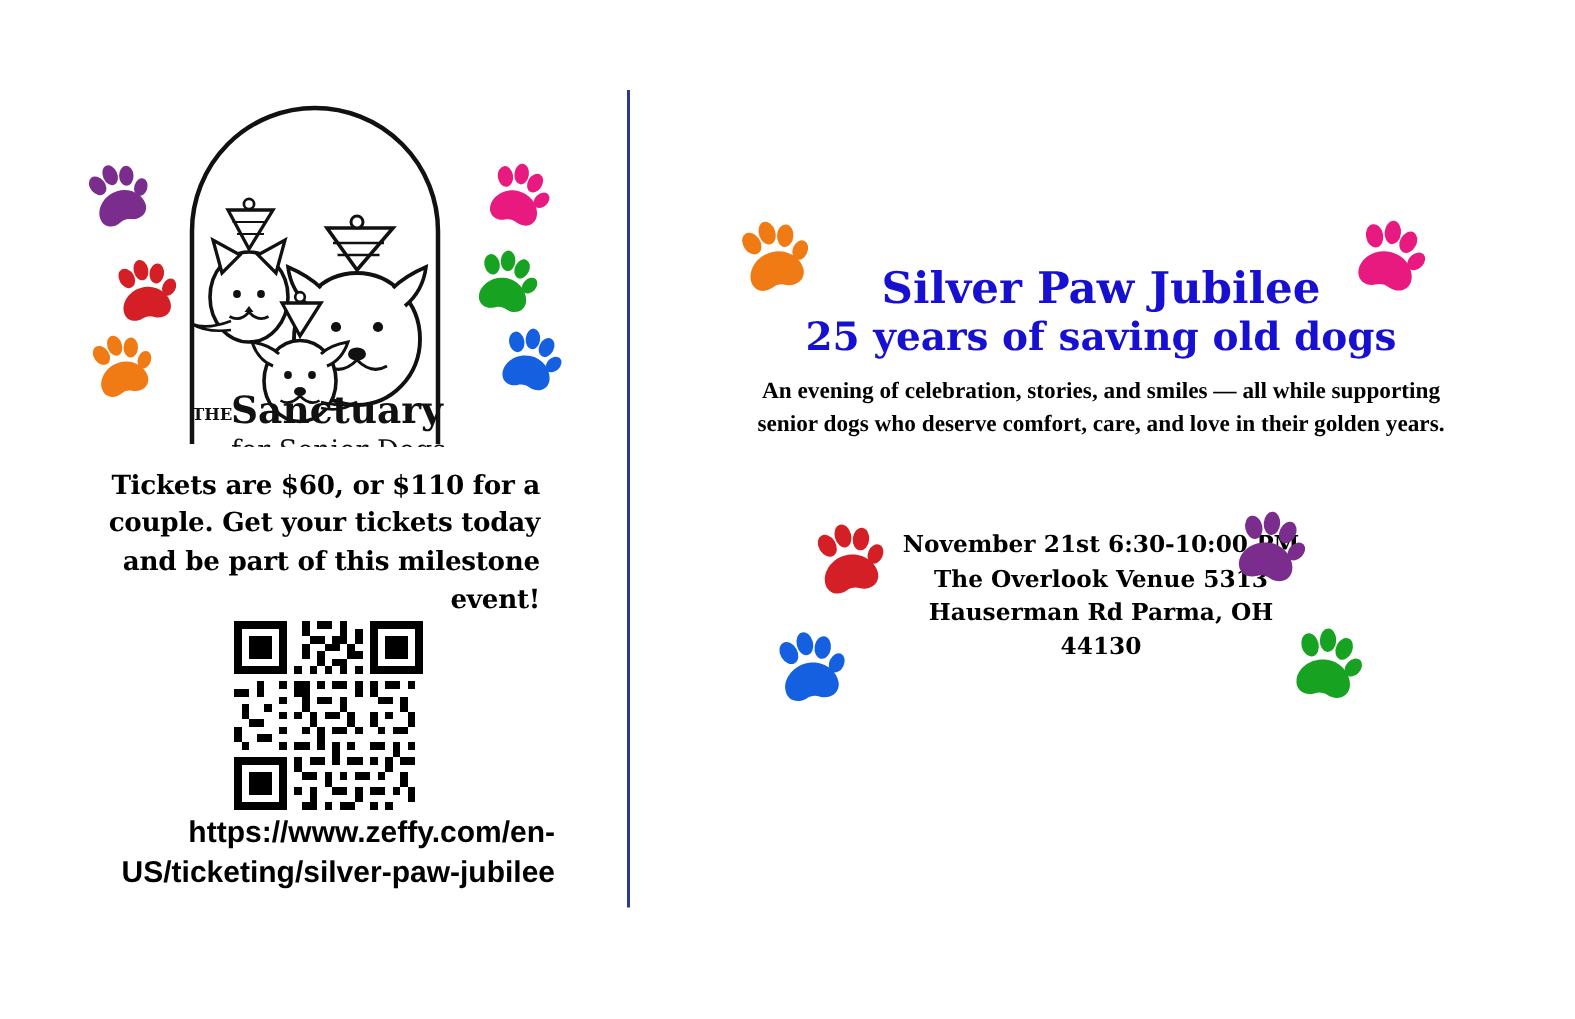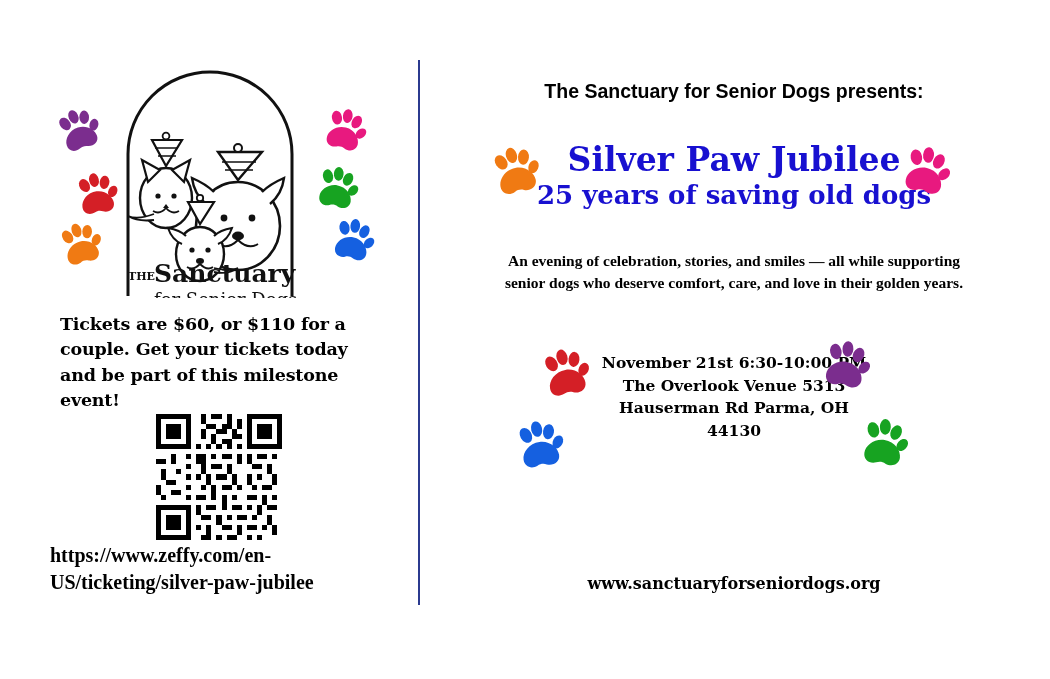--- a/index.html
+++ b/index.html
@@ -47,21 +47,21 @@
     width: 200px;
     height: 240px;
   }
   .logo-wrap svg { display: block; }
 
   .ticket-text {
     position: absolute;
     left: 60px;
     top: 312px;
     width: 300px;
-    text-align: left;
+    text-align: right;
     font-family: "DejaVu Serif", serif;
     font-weight: bold;
     font-size: 17.5px;
     line-height: 1.45;
     letter-spacing: -0.2px;
   }
 
   .qr-wrap {
     position: absolute;
     left: 156px;
@@ -69,22 +69,22 @@
     width: 126px;
     height: 126px;
   }
   .qr-wrap svg { display: block; }
 
   .url-text {
     position: absolute;
     left: 50px;
     top: 542px;
     width: 320px;
-    text-align: left;
-    font-family: Liberation Serif, serif;
+    text-align: right;
+    font-family: Liberation Sans, sans-serif;
     font-weight: bold;
     font-size: 20px;
     line-height: 1.35;
   }
 
   
   .right-panel {
     position: absolute;
     left: 418px;
     top: 0;
@@ -108,21 +108,21 @@
     position: absolute;
     left: 96px;
     top: 140px;
     width: 440px;
     text-align: center;
     font-family: "DejaVu Serif", serif;
     font-weight: bold;
     color: #1810d0;
     line-height: 1.22;
   }
-  .headline .line1 { font-size: 33px; display: block; }
+  .headline .line1 { font-size: 29px; display: block; margin-top: 35px; }
   .headline .line2 { font-size: 26px; display: block; }
 
   .blurb {
     position: absolute;
     left: 76px;
     top: 250px;
     width: 480px;
     text-align: center;
     font-family: Liberation Serif, serif;
     font-weight: bold;
@@ -347,33 +347,31 @@
           <rect x="20" y="24" width="1" height="1"></rect>
         </g>
       </svg>
     </div>
 
     <div class="url-text">https://www.zeffy.com/en-US/ticketing/silver-paw-jubilee</div>
   </div>
 
   <div class="right-panel">
 
-    <div class="presents">The Sanctuary for Senior Dogs presents:</div>
 
     <div class="headline" style="color: rgb(24, 16, 208);">
       <span class="line1">Silver Paw Jubilee</span>
       <span class="line2">25 years of saving old dogs</span>
     </div>
 
     <div class="blurb">An evening of celebration, stories, and smiles — all while supporting senior dogs who deserve comfort, care, and love in their golden years.</div>
 
     <div class="details">November 21st 6:30-10:00 PM The Overlook Venue 5313 Hauserman Rd Parma, OH 44130</div>
 
 
-    <div class="website">www.sanctuaryforseniordogs.org</div>
   </div>
 
   <div id="paw-layer">
       <div class="paw" style="left: 56px; top: 108px; width: 46px; height: 46px; transform: rotate(-18deg);">
 <svg viewBox="0 0 100 100" width="100%" height="100%" xmlns="http://www.w3.org/2000/svg">
   <ellipse cx="26" cy="26" rx="11" ry="15" fill="#7b2d8e" transform="rotate(-22 26 26)"></ellipse>
   <ellipse cx="48" cy="17" rx="10.5" ry="15" fill="#7b2d8e" transform="rotate(-6 48 17)"></ellipse>
   <ellipse cx="70" cy="25" rx="10.5" ry="14.5" fill="#7b2d8e" transform="rotate(16 70 25)"></ellipse>
   <ellipse cx="85" cy="47" rx="9.5" ry="13" fill="#7b2d8e" transform="rotate(34 85 47)"></ellipse>
   <path d="M50 42 C70 42 84 58 84 72 C84 86 70 92 58 87 C52 84 46 84 40 87 C28 92 15 86 15 72 C15 57 30 42 50 42 Z" fill="#7b2d8e"></path>

